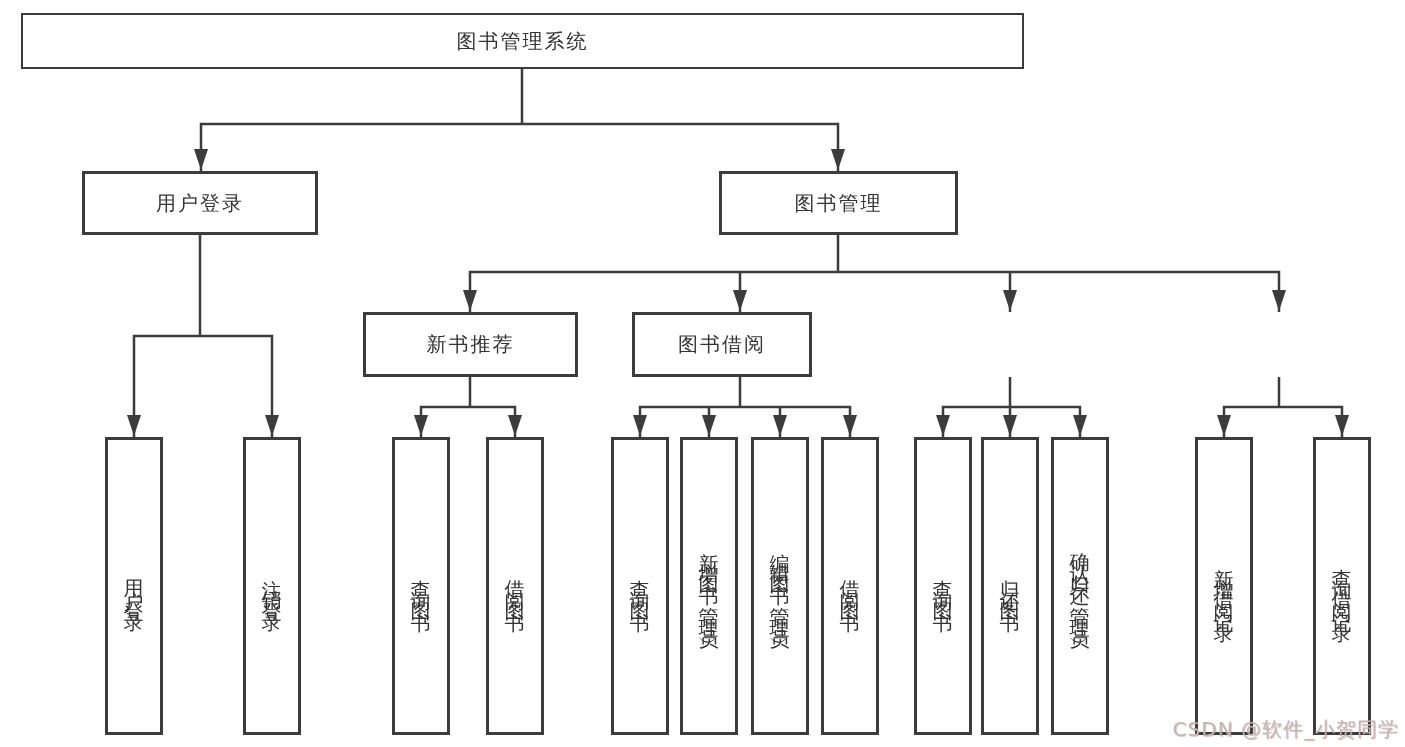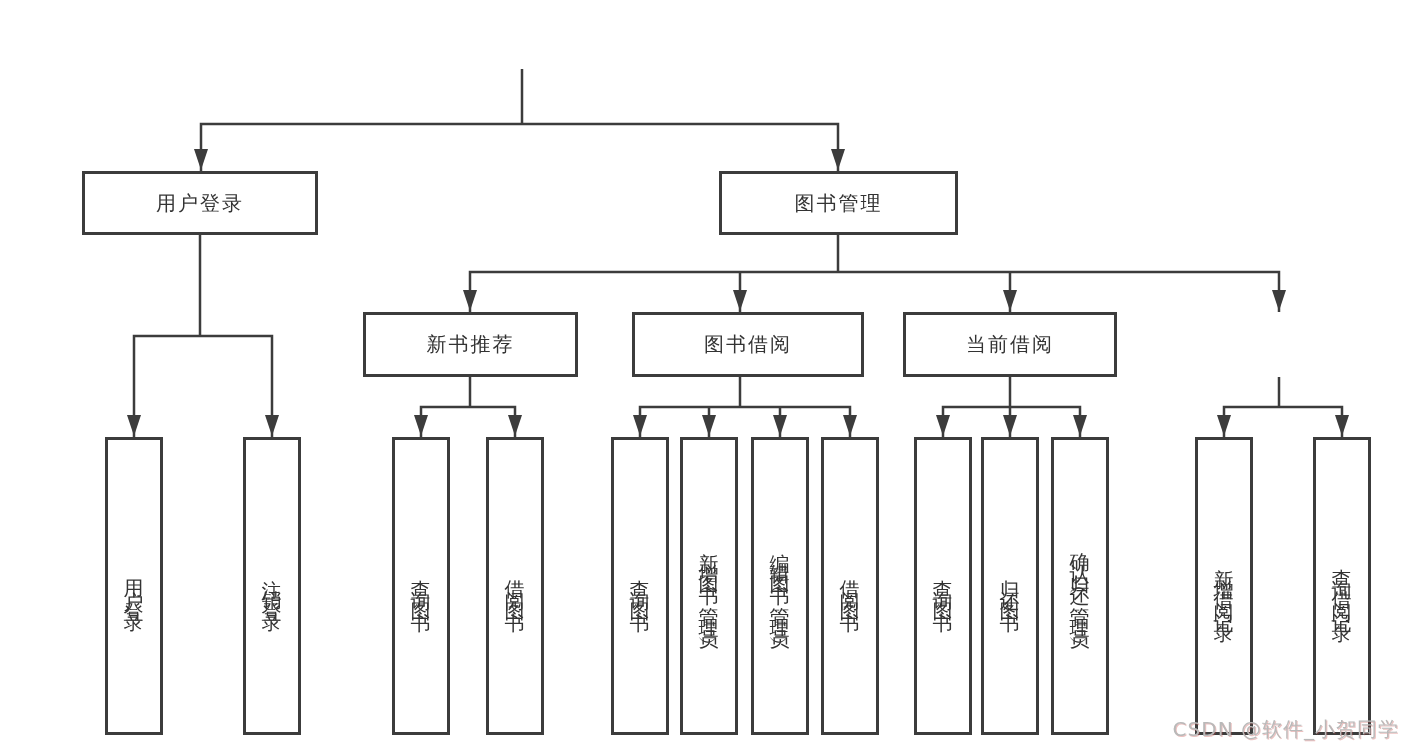--- a/index.html
+++ b/index.html
@@ -91,27 +91,27 @@
       <polygon points="773,415 787,415 780,436"></polygon>
       <polygon points="843,415 857,415 850,436"></polygon>
       <polygon points="936,415 950,415 943,436"></polygon>
       <polygon points="1003,415 1017,415 1010,436"></polygon>
       <polygon points="1073,415 1087,415 1080,436"></polygon>
       <polygon points="1217,415 1231,415 1224,436"></polygon>
       <polygon points="1335,415 1349,415 1342,436"></polygon>
     </g>
   </svg>
 
+  <div class="hbox root-box">图书管理系统</div>
 
   <div class="hbox lvl2" style="left:82px;width:236px;">用户登录</div>
   <div class="hbox lvl3" style="left:363px;width:215px;">新书推荐</div>
 
   <div class="hbox lvl2" style="left:719px;width:239px;">图书管理</div>
-  <div class="hbox lvl3" style="left:632px;width:232px;">图书借阅</div>
-  <div class="hbox lvl3" style="left:903px;width:214px;">当前借阅</div>
+  <div class="hbox lvl3" style="left:632px;width:180px;">图书借阅</div>
 
   <div class="vbox" style="left:105px;">
     <span class="vtext">用户登录</span>
   </div>
   <div class="vbox" style="left:243px;">
     <span class="vtext">注销登录</span>
   </div>
 
   <div class="vbox" style="left:392px;">
     <span class="vtext">查询图书</span>

